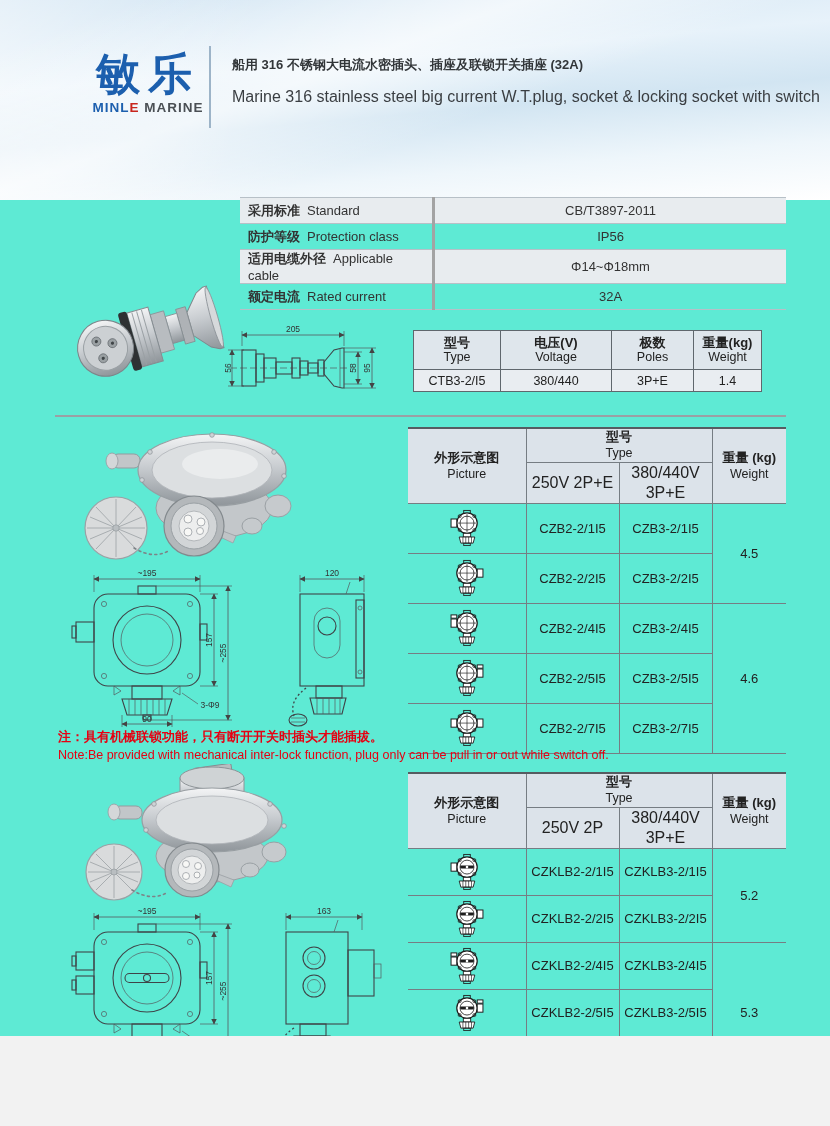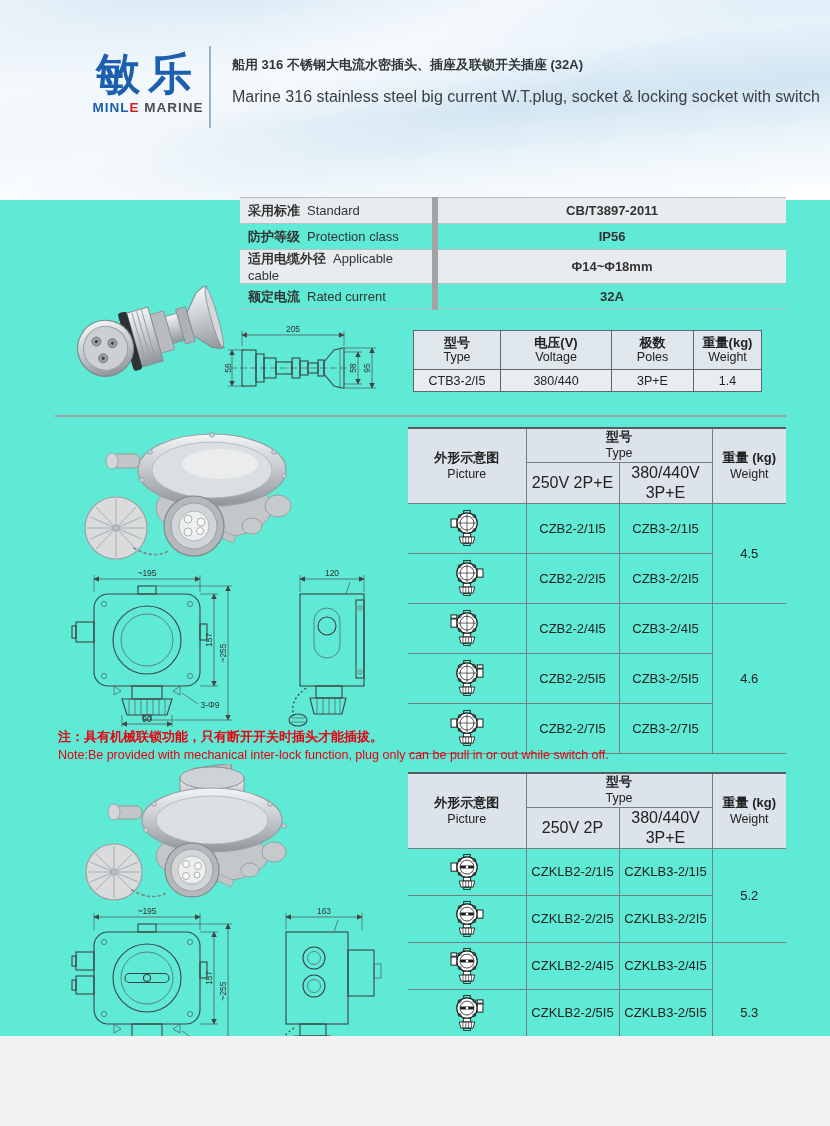--- a/index.html
+++ b/index.html
@@ -21,24 +21,24 @@
   .logo-en .b{color:#1c5fae;}
   .logo-en .r{color:#c8251d;}
   .logo-en .g{color:#4a4f54;}
   .vline{position:absolute;left:209px;top:46px;width:2px;height:82px;background:#9db4c8;}
   .title-cn{position:absolute;left:232px;top:56px;width:580px;font-size:13px;font-weight:bold;color:#323639;}
   .title-en{position:absolute;left:232px;top:88px;width:590px;font-size:16px;color:#3a3e42;}
   
   table{border-spacing:0;border-collapse:collapse;}
   .spec{position:absolute;left:240px;top:197px;width:546px;font-size:13px;color:#333;table-layout:fixed;}
   .spec td{border-top:1px solid #b7c0c7;border-bottom:1px solid #b7c0c7;height:25px;padding:0 8px;}
-  .spec td.lbl{width:176px;border-right:6px solid #a3a3a3;}
+  .spec td.lbl{width:176px;border-right:3px solid #a3a3a3;}
   .spec tr.shade{background:#e8ecef;}
   .spec .cn{font-weight:bold;margin-right:7px;}
-  .spec td.val{text-align:center;font-weight:bold;}
+  .spec td.val{text-align:center;}
   
   .t1{position:absolute;left:413px;top:330px;font-size:12.5px;color:#222;text-align:center;table-layout:fixed;}
   .t1 th,.t1 td{border:1px solid #5f676d;padding:0 2px;}
   .t1 th{background:#dfe6ec;height:38px;line-height:1.2;}
   .t1 .hcn{font-weight:bold;font-size:13px;}
   .t1 .hen{font-weight:normal;font-size:12.5px;}
   .t1 td{height:21px;}
   .t1 tr.alt{background:#e9edf1;}
   
   .t2{position:absolute;font-size:13px;color:#222;text-align:center;table-layout:fixed;border-top:2px solid #565c61;border-bottom:1.5px solid #565c61;}

